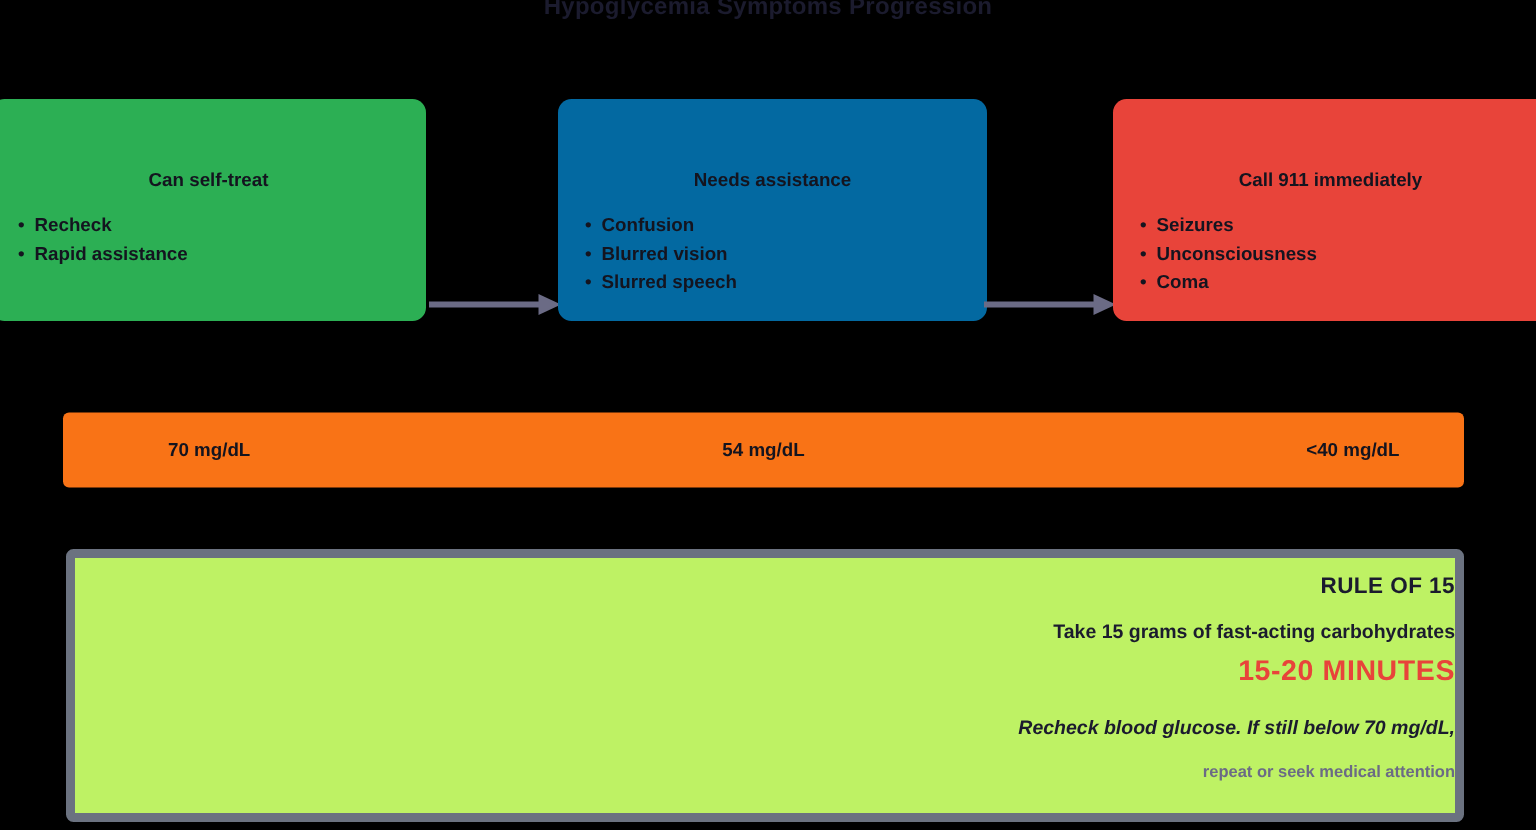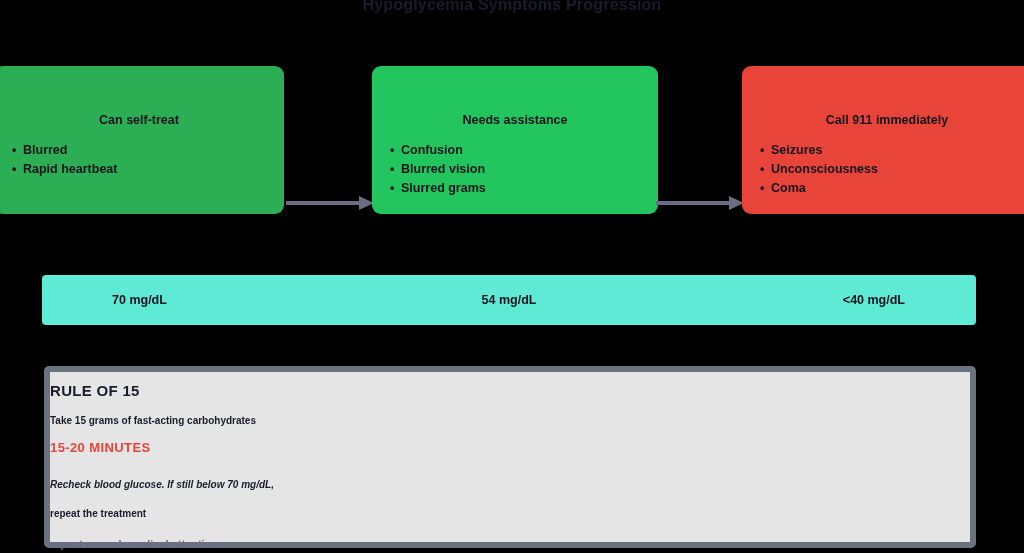--- a/index.html
+++ b/index.html
@@ -41,21 +41,21 @@
   }
   .stage-box {
     position: absolute;
     top: 0;
     height: 148px;
     border-radius: 9px;
     box-sizing: border-box;
     padding: 0;
   }
   .stage-box.green  { left: -6px;  width: 290px; background: #2CAF54; }
-  .stage-box.orange { left: 372px; width: 286px; background: #22c55e; }
+  .stage-box.orange { left: 372px; width: 286px; background: #0369a1; }
   .stage-box.red    { left: 742px; width: 290px; background: #E8443A; }
 
   .stage-title {
     text-align: center;
     font-size: 12.5px;
     font-weight: bold;
     color: #14141f;
     margin-top: 46px;
     line-height: 16px;
   }
@@ -106,102 +106,102 @@
     border-left: 15px solid #6B6B85;
   }
 
   
   #severity-bar {
     position: absolute;
     left: 42px;
     top: 275px;
     width: 934px;
     height: 50px;
-    background: #5eead4;
+    background: #f97316;
     border-radius: 4px;
   }
   .bar-label {
     position: absolute;
     top: 18px;
     font-size: 12.5px;
     font-weight: bold;
     color: #14141f;
     white-space: nowrap;
   }
   .bar-label.l1 { left: 70px;  }
   .bar-label.l2 { left: 50%; transform: translateX(-50%); }
-  .bar-label.l3 { right: 71px; }
+  .bar-label.l3 { right: 43px; }
 
   
   #rule-panel {
     position: absolute;
     left: 44px;
     top: 366px;
     width: 932px;
     height: 182px;
     border: 6px solid #6B7280;
     border-radius: 5px;
-    background: #e5e5e5;
+    background: #bef264;
     box-sizing: border-box;
-    text-align: left;
+    text-align: right;
   }
   #rule-heading {
     margin-top: 8px;
     font-size: 15px;
     font-weight: bold;
     color: #1b1b2e;
     line-height: 22px;
     letter-spacing: 0.3px;
   }
   .rule-line {
-    font-size: 10px;
+    font-size: 13px;
     font-weight: bold;
     color: #1b1b2e;
     line-height: 20px;
     margin-top: 9px;
   }
   .rule-line.accent {
     color: #E8443A;
-    font-size: 13px;
+    font-size: 19px;
     letter-spacing: 0.4px;
     margin-top: 7px;
   }
   .rule-line.muted {
     color: #6B6B85;
     font-size: 11px;
     margin-top: 10px;
   }
   .rule-line.spaced { margin-top: 17px; font-style: italic; }
 </style>
 </head>
 <body>
 
 <div id="chart-title">Hypoglycemia Symptoms Progression</div>
 
 <div id="stage-row">
 
   <div class="stage-box green">
     <div class="stage-title">Can self-treat</div>
     <ul class="stage-list">
-      <li>Blurred</li>
-      <li>Rapid heartbeat</li>
+      <li>Recheck</li>
+      <li>Rapid assistance</li>
     </ul>
   </div>
 
   <div class="arrow a1">
     <div class="shaft"></div>
     <div class="head"></div>
   </div>
 
   <div class="stage-box orange">
     <div class="stage-title">Needs assistance</div>
     <ul class="stage-list">
       <li>Confusion</li>
       <li>Blurred vision</li>
-      <li>Slurred grams</li>
+      <li>Slurred speech</li>
     </ul>
   </div>
 
   <div class="arrow a2">
     <div class="shaft"></div>
     <div class="head"></div>
   </div>
 
   <div class="stage-box red">
     <div class="stage-title">Call 911 immediately</div>
@@ -218,15 +218,14 @@
   <div class="bar-label l1">70 mg/dL</div>
   <div class="bar-label l2">54 mg/dL</div>
   <div class="bar-label l3">&lt;40 mg/dL</div>
 </div>
 
 <div id="rule-panel">
   <div id="rule-heading">RULE OF 15</div>
   <div class="rule-line">Take 15 grams of fast-acting carbohydrates</div>
   <div class="rule-line accent">15-20 MINUTES</div>
   <div class="rule-line spaced">Recheck blood glucose. If still below 70 mg/dL,</div>
-  <div class="rule-line">repeat the treatment</div>
   <div class="rule-line muted">repeat or seek medical attention</div>
 </div>
 
 </body></html>

